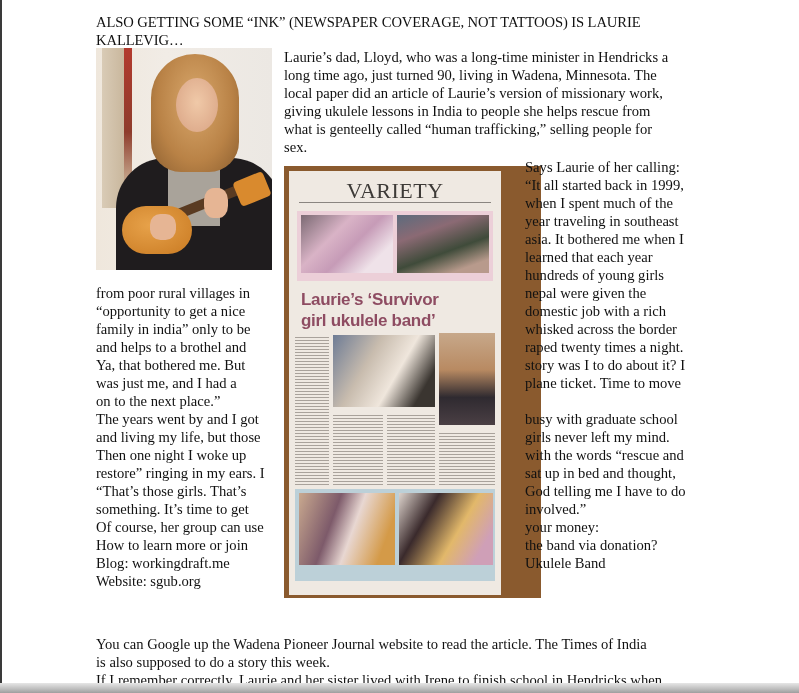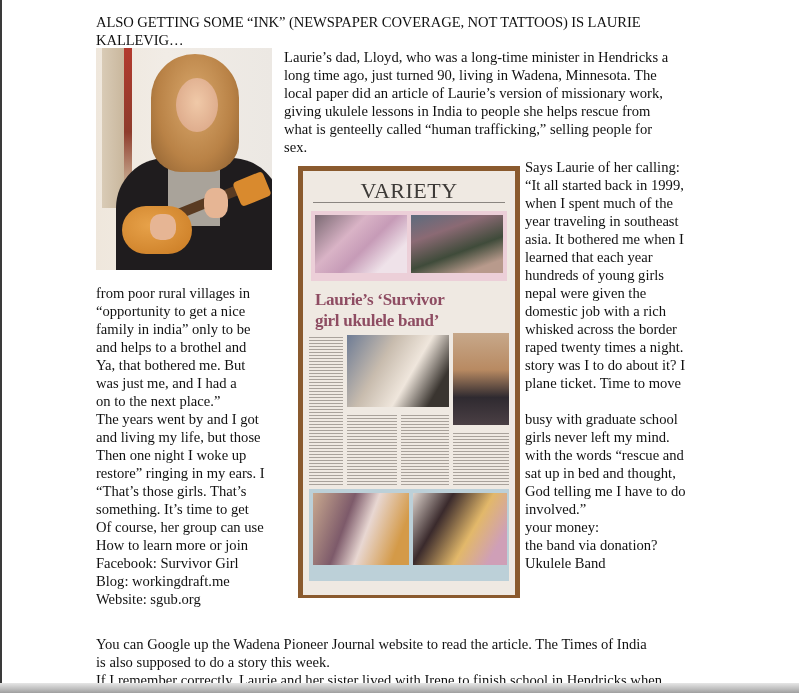--- a/index.html
+++ b/index.html
@@ -82,21 +82,21 @@
       position: absolute; left: 54px; top: 166px; width: 26px; height: 26px;
       border-radius: 40%; background: #e6b594;
     }
     .photo .hand2 {
       position: absolute; left: 108px; top: 140px; width: 24px; height: 30px;
       border-radius: 40%; background: #e6b594;
     }
 
     
     .newspaper {
-      position: absolute; left: 298px; top: 166px; width: 222px; height: 432px;
+      position: absolute; left: 284px; top: 166px; width: 257px; height: 432px;
       background: #8a5a2e;
       overflow: hidden;
     }
     .paper {
       position: absolute; left: 5px; top: 5px; width: 212px; height: 424px;
       background: #efe9e2;
     }
     .masthead {
       position: absolute; left: 0; top: 8px; width: 100%; text-align: center;
       font-family: "Liberation Serif", serif; font-size: 22px; line-height: 24px;
@@ -111,21 +111,21 @@
     }
     .np-img {
       position: absolute; overflow: hidden;
     }
     .np-img.a { left: 12px; top: 44px; width: 92px; height: 58px;
       background: linear-gradient(135deg, #7b6a73 0%, #d9b3c6 35%, #c69bb7 55%, #efe2e9 80%); }
     .np-img.b { left: 108px; top: 44px; width: 92px; height: 58px;
       background: linear-gradient(160deg, #5c6b7d 0%, #8b6a74 30%, #3f4b3a 60%, #b89a8c 85%); }
     .np-headline {
       position: absolute; left: 12px; top: 118px; width: 196px;
-      font-family: Liberation Serif, serif; font-weight: bold;
+      font-family: Liberation Sans, sans-serif; font-weight: bold;
       font-size: 17px; line-height: 21px; color: #8e4c62; letter-spacing: -0.3px;
       white-space: nowrap;
     }
     .np-col {
       position: absolute; background:
         repeating-linear-gradient(#efe9e2 0 2px, #a9a29b 2px 3px);
     }
     .np-img.c { left: 44px; top: 164px; width: 102px; height: 72px;
       background: linear-gradient(120deg, #6e7c95 0%, #c8bcae 35%, #efe6dc 60%, #3a3530 85%); }
     .np-img.d { left: 150px; top: 162px; width: 56px; height: 92px;
@@ -234,21 +234,20 @@
   <span class="line">was just me, and I had a</span>
   <span class="line">on to the next place.”</span>
   <span class="line">The years went by and I got</span>
   <span class="line">and living my life, but those</span>
   <span class="line">Then one night I woke up</span>
   <span class="line">restore” ringing in my ears. I</span>
   <span class="line">“That’s those girls. That’s</span>
   <span class="line">something. It’s time to get</span>
   <span class="line">Of course, her group can use</span>
   <span class="line">How to learn more or join</span>
-  <span class="line link-like">Facebook: Survivor Girl</span>
   <span class="line link-like">Blog: workingdraft.me</span>
   <span class="line link-like">Website: sgub.org</span>
 </div>
 
 <div class="txt block" style="left:96px; top:608px;margin-top:27px;">
   <span class="line">You can Google up the Wadena Pioneer Journal website to read the article.  The Times of India</span>
   <span class="line">is also supposed to do a story this week.</span>
   <span class="line">If I remember correctly, Laurie and her sister lived with Irene to finish school in Hendricks when</span>
   <span class="line">their parents moved to another church.</span>
 </div>

